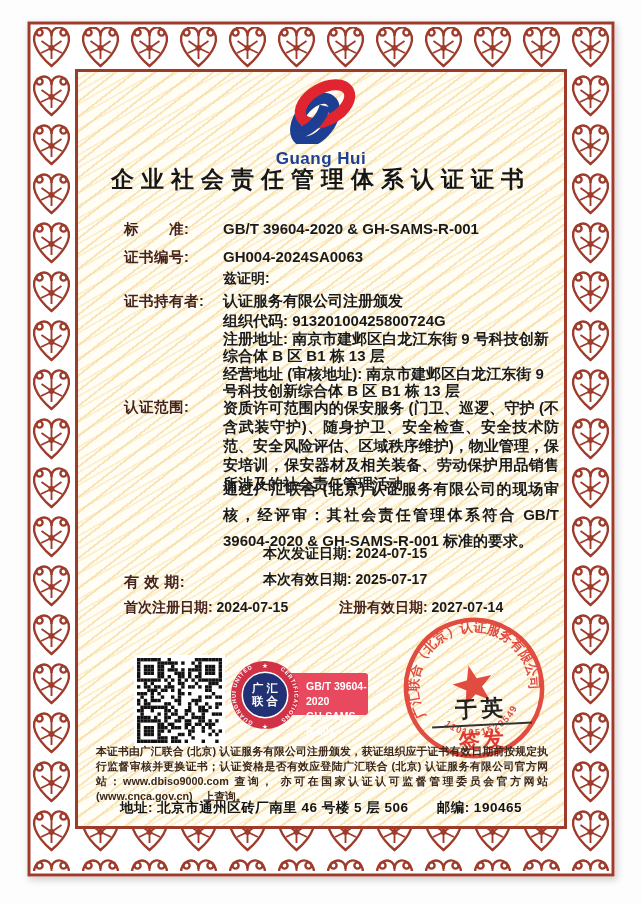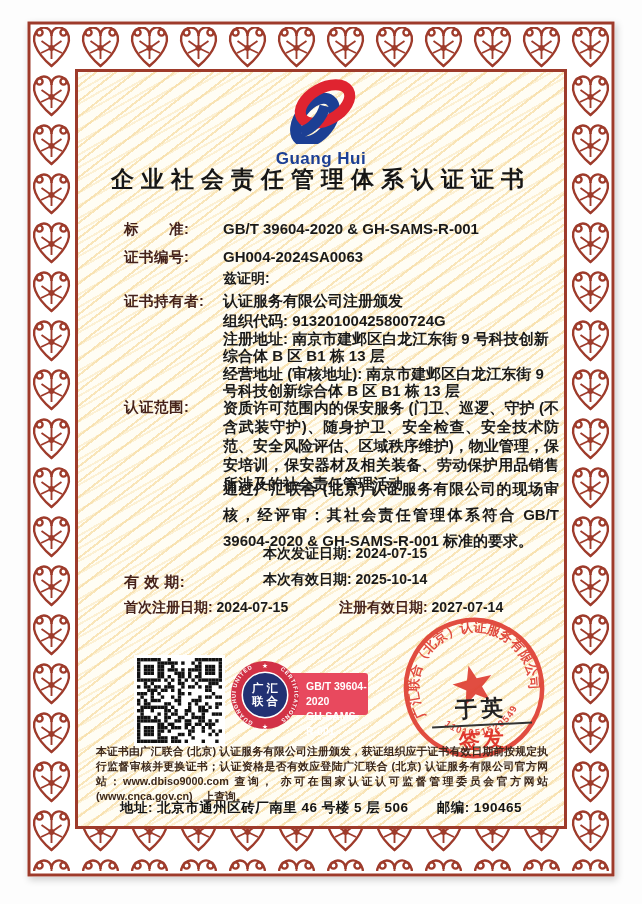--- a/index.html
+++ b/index.html
@@ -146,21 +146,21 @@
       </div>
 
       <div class="row" style="top:404px; left:145px;">
         <div class="val audit" style="width:336px;">通过广汇联合 (北京) 认证服务有限公司的现场审核，经评审：其社会责任管理体系符合 GB/T 39604-2020 &amp; GH-SAMS-R-001 标准的要求。</div>
       </div>
 
       <div class="row" style="top:468px;align-items:flex-end;">
         <div class="lbl" style="font-size:15px;">有 效 期:</div>
         <div class="val vdates" style="font-size:14px;margin-left:40px;">
           <div>本次发证日期: 2024-07-15</div>
-          <div>本次有效日期: 2025-10-14</div>
+          <div>本次有效日期: 2025-07-17</div>
         </div>
       </div>
 
       <div class="regrow">
         <span class="rlbl">首次注册日期:</span>
         <span class="rval">2024-07-15</span>
         <span class="pair2">
           <span class="rlbl">注册有效日期:</span>
           <span class="rval">2027-07-14</span>
         </span>

